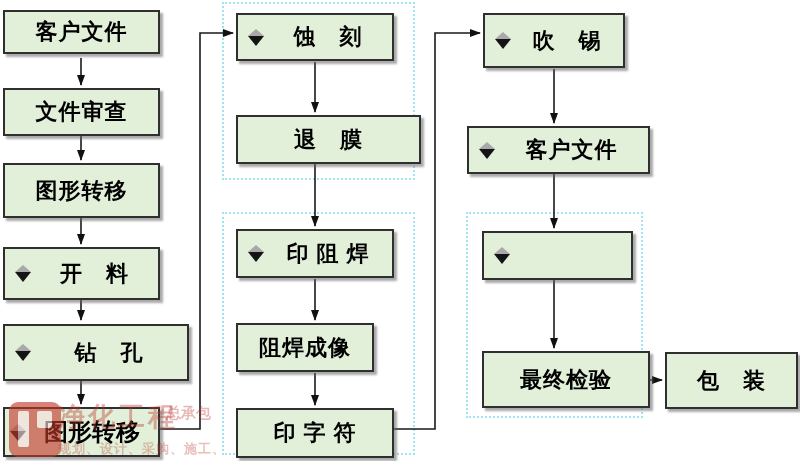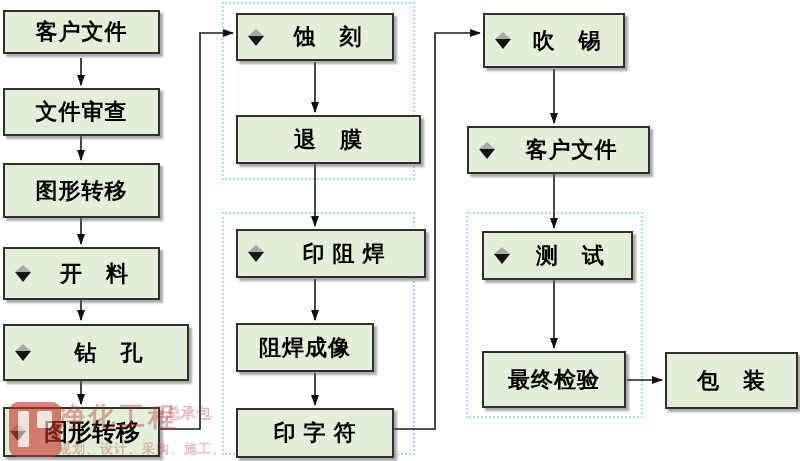--- a/index.html
+++ b/index.html
@@ -115,21 +115,21 @@
       <svg width="16" height="17" viewBox="0 0 16 17">
           <polygon points="8,0 16,7 0,7" fill="#a9a9a9"></polygon>
           <polygon points="0,7 16,7 8,17" fill="#141414"></polygon>
         </svg>
     </span>
     <span class="label big">图形转移</span>
   </div>
   <div class="node" style="left:236px;top:115px;width:185px;height:49px">
     <span class="label">退　膜</span>
   </div>
-  <div class="node" style="left:236px;top:229px;width:190px;height:49px">
+  <div class="node" style="left:236px;top:229px;width:158px;height:49px">
     <span class="diamond">
       <svg width="16" height="17" viewBox="0 0 16 17">
           <polygon points="8,0 16,7 0,7" fill="#a9a9a9"></polygon>
           <polygon points="0,7 16,7 8,17" fill="#141414"></polygon>
         </svg>
     </span>
     <span class="label">印 阻 焊</span>
   </div>
   <div class="node" style="left:236px;top:323px;width:138px;height:49px">
     <span class="label">阻焊成像</span>
@@ -156,23 +156,22 @@
     </span>
     <span class="label">客户文件</span>
   </div>
   <div class="node" style="left:482px;top:231px;width:151px;height:49px">
     <span class="diamond">
       <svg width="16" height="17" viewBox="0 0 16 17">
           <polygon points="8,0 16,7 0,7" fill="#a9a9a9"></polygon>
           <polygon points="0,7 16,7 8,17" fill="#141414"></polygon>
         </svg>
     </span>
-    <span class="label">测　试</span>
   </div>
-  <div class="node" style="left:482px;top:351px;width:144px;height:57px">
+  <div class="node" style="left:482px;top:351px;width:168px;height:57px">
     <span class="label">最终检验</span>
   </div>
   <div class="node" style="left:665px;top:352px;width:133px;height:57px">
     <span class="label">包　装</span>
   </div>
 
   <div class="watermark">
     <div class="wm-logo"></div>
     <div class="wm-t wm-t1">净化工程</div>
     <div class="wm-t wm-t2">总承包</div>

